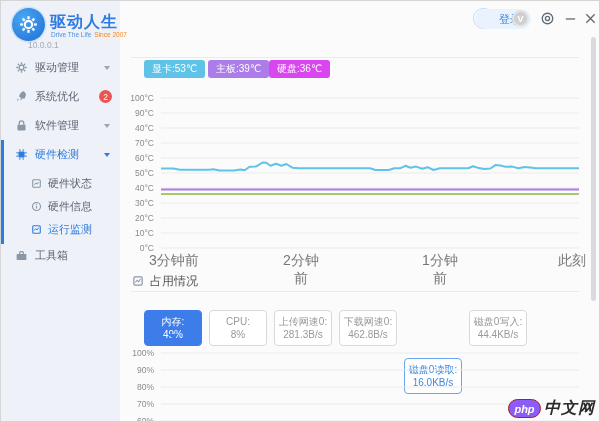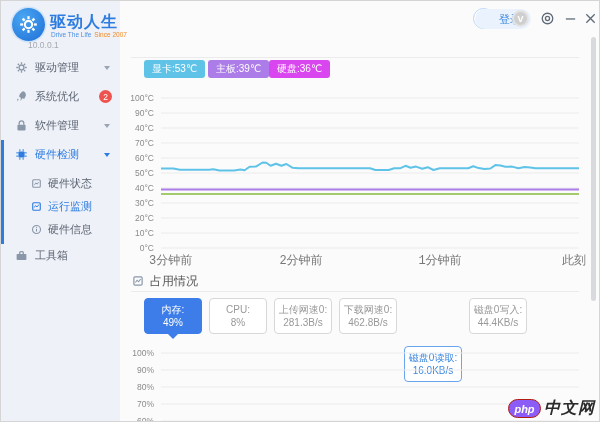--- a/index.html
+++ b/index.html
@@ -56,25 +56,25 @@
   .sec-header .sh-icon { width:13px; height:13px; color:#8a97a8; display:flex; }
   .sec-header .sh-title { font-size:12px; color:#555; margin-left:5px; }
   .divider { position:absolute; left:130px; width:448px; height:1px; background:#ebebeb; }
 
   .chip { position:absolute; top:59px; height:18px; border-radius:3px; color:#fff; font-size:10px;
     display:flex; align-items:center; justify-content:center; padding:0 8px; cursor:pointer; }
 
   .chart-svg { position:absolute; left:160px; }
   .yticks { position:absolute; left:126px; width:31px; }
   .ytick { position:absolute; right:4px; width:100%; text-align:right; font-size:8.5px; color:#8b8b8b; }
-  .xtick { position:absolute; top:251px; font-size:12px; color:#777;font-family:Liberation Mono, monospace; }
+  .xtick { position:absolute; top:251px; font-size:14px; color:#777; }
   .xt0 { left:148px; } .xt1 { left:276px; width:48px; text-align:center; }
   .xt2 { left:415px; width:48px; text-align:center; } .xt3 { left:540px; width:45px; text-align:right; }
 
-  .card { position:absolute; top:297px; width:58px; height:36px; border-radius:4px; background:#fff;
+  .card { position:absolute; top:309px; width:58px; height:36px; border-radius:4px; background:#fff;
     border:1px solid #d8d8d8; color:#999; text-align:center; font-size:10px; line-height:13px; padding-top:4px; cursor:pointer; }
   .card[data-state="active"] { background:#3c7dea; border-color:#3c7dea; color:#fff; }
   .card[data-state="highlight"] { border-color:#6aa5ef; color:#3b87e0;margin-top:48px; }
   .card-arrow { position:absolute; left:167px; top:333px; width:0; height:0;
     border-left:5px solid transparent; border-right:5px solid transparent; border-top:5px solid #3c7dea; }
 
   .scroll-thumb { position:absolute; left:590px; top:36px; width:5px; height:264px; border-radius:3px; background:#d8dadd; cursor:pointer; }
 
   .watermark { position:absolute; right:4px; bottom:2px; display:flex; align-items:center; }
   .wm-php { width:33px; height:19px; background:#8b5cf6; border-radius:10px; color:#fff; font-size:11px; font-weight:bold;
@@ -182,38 +182,38 @@
         <div class="submenu">
           <div class="sub-item">
             <span class="mi-icon">
               <svg viewBox="0 0 16 16" width="11" height="11">
                   <rect x="2.5" y="2.5" width="11" height="11" rx="1.5" fill="none" stroke="currentColor" stroke-width="1.6"></rect>
                   <path d="M5 10l2-3 2 2 2-3" fill="none" stroke="currentColor" stroke-width="1.4"></path>
                 </svg>
             </span>
             <span class="mi-label">硬件状态</span>
           </div>
-          <div class="sub-item active">
-            <span class="mi-icon">
-              <svg viewBox="0 0 16 16" width="11" height="11">
-                  <rect x="2.5" y="2.5" width="11" height="11" rx="1.5" fill="none" stroke="currentColor" stroke-width="1.6"></rect>
-                  <path d="M4.5 9.5l2.2-2.8 2 2 2.8-3.5" fill="none" stroke="currentColor" stroke-width="1.4"></path>
-                </svg>
-            </span>
-            <span class="mi-label">运行监测</span>
-          </div>
           <div class="sub-item">
             <span class="mi-icon">
               <svg viewBox="0 0 16 16" width="11" height="11">
                   <circle cx="8" cy="8" r="5.8" fill="none" stroke="currentColor" stroke-width="1.6"></circle>
                   <line x1="8" y1="7" x2="8" y2="11" stroke="currentColor" stroke-width="1.6"></line>
                   <circle cx="8" cy="4.8" r="0.9" fill="currentColor"></circle>
                 </svg>
             </span>
             <span class="mi-label">硬件信息</span>
+          </div>
+          <div class="sub-item active">
+            <span class="mi-icon">
+              <svg viewBox="0 0 16 16" width="11" height="11">
+                  <rect x="2.5" y="2.5" width="11" height="11" rx="1.5" fill="none" stroke="currentColor" stroke-width="1.6"></rect>
+                  <path d="M4.5 9.5l2.2-2.8 2 2 2.8-3.5" fill="none" stroke="currentColor" stroke-width="1.4"></path>
+                </svg>
+            </span>
+            <span class="mi-label">运行监测</span>
           </div>
         </div>
       </div>
 
       <div class="menu-item">
         <span class="mi-icon">
           <svg viewBox="0 0 16 16" width="13" height="13">
               <g fill="currentColor">
             <rect x="2" y="6" width="12" height="7.5" rx="1"></rect>
               </g>

